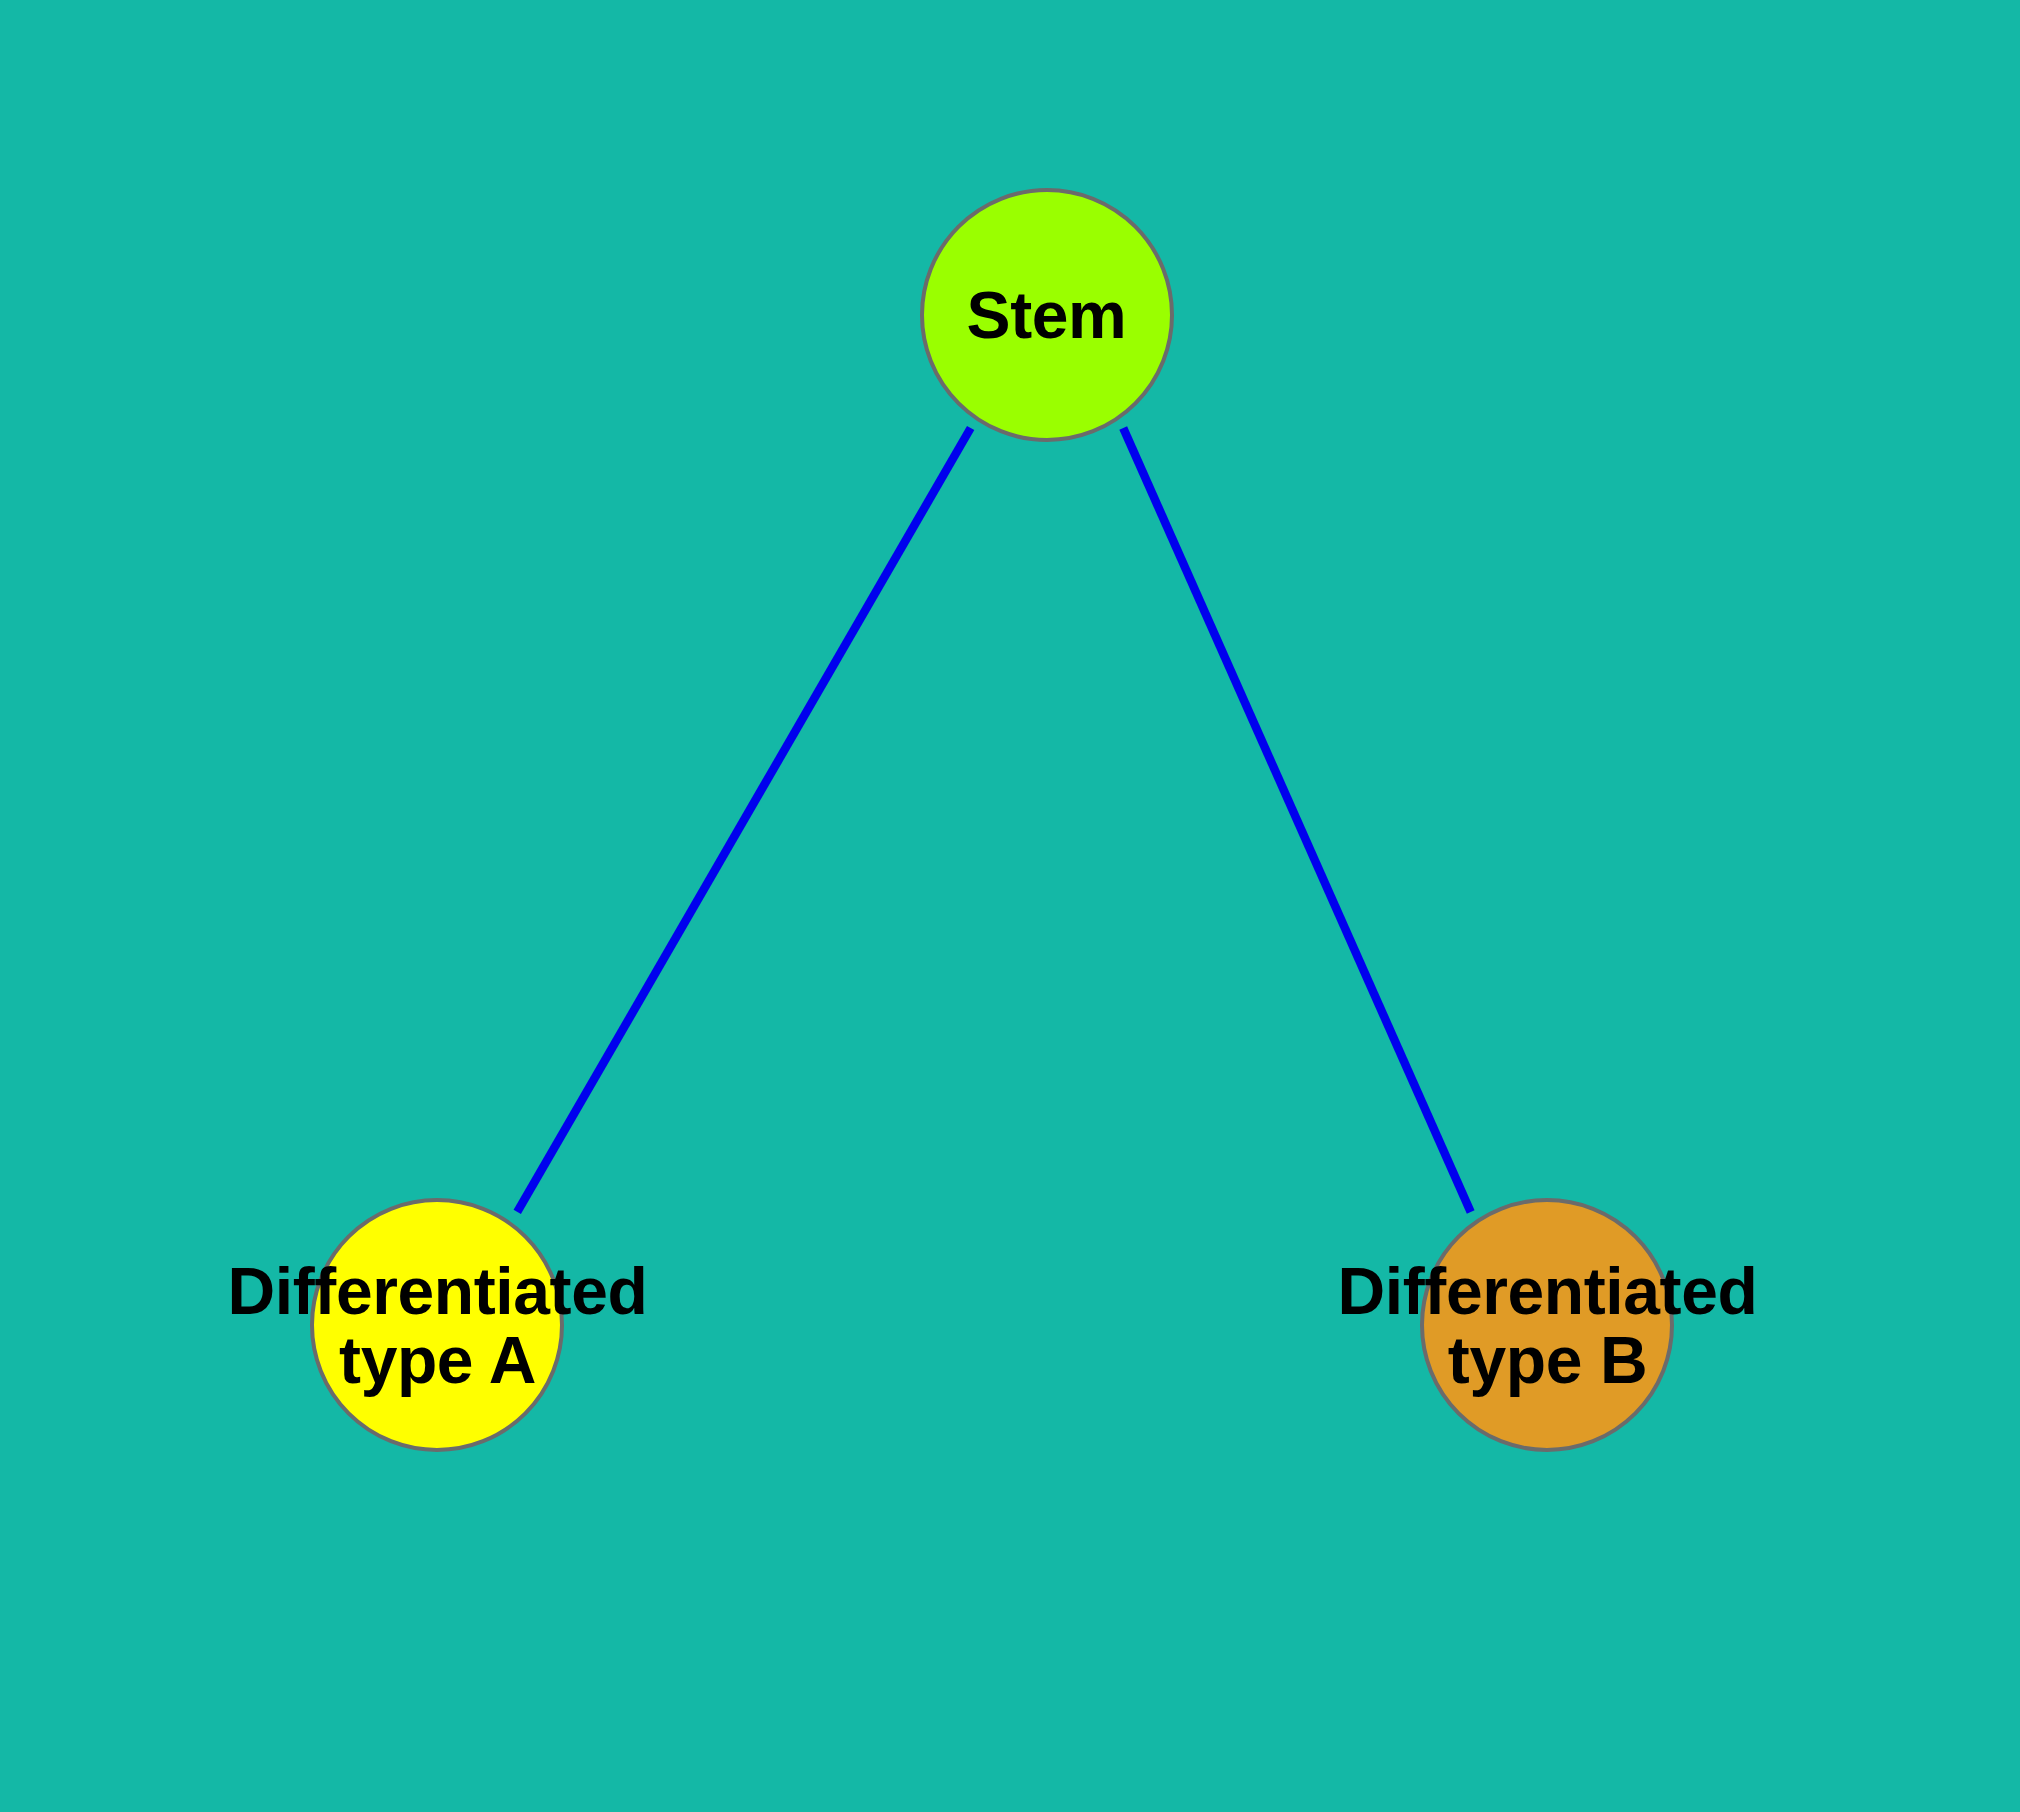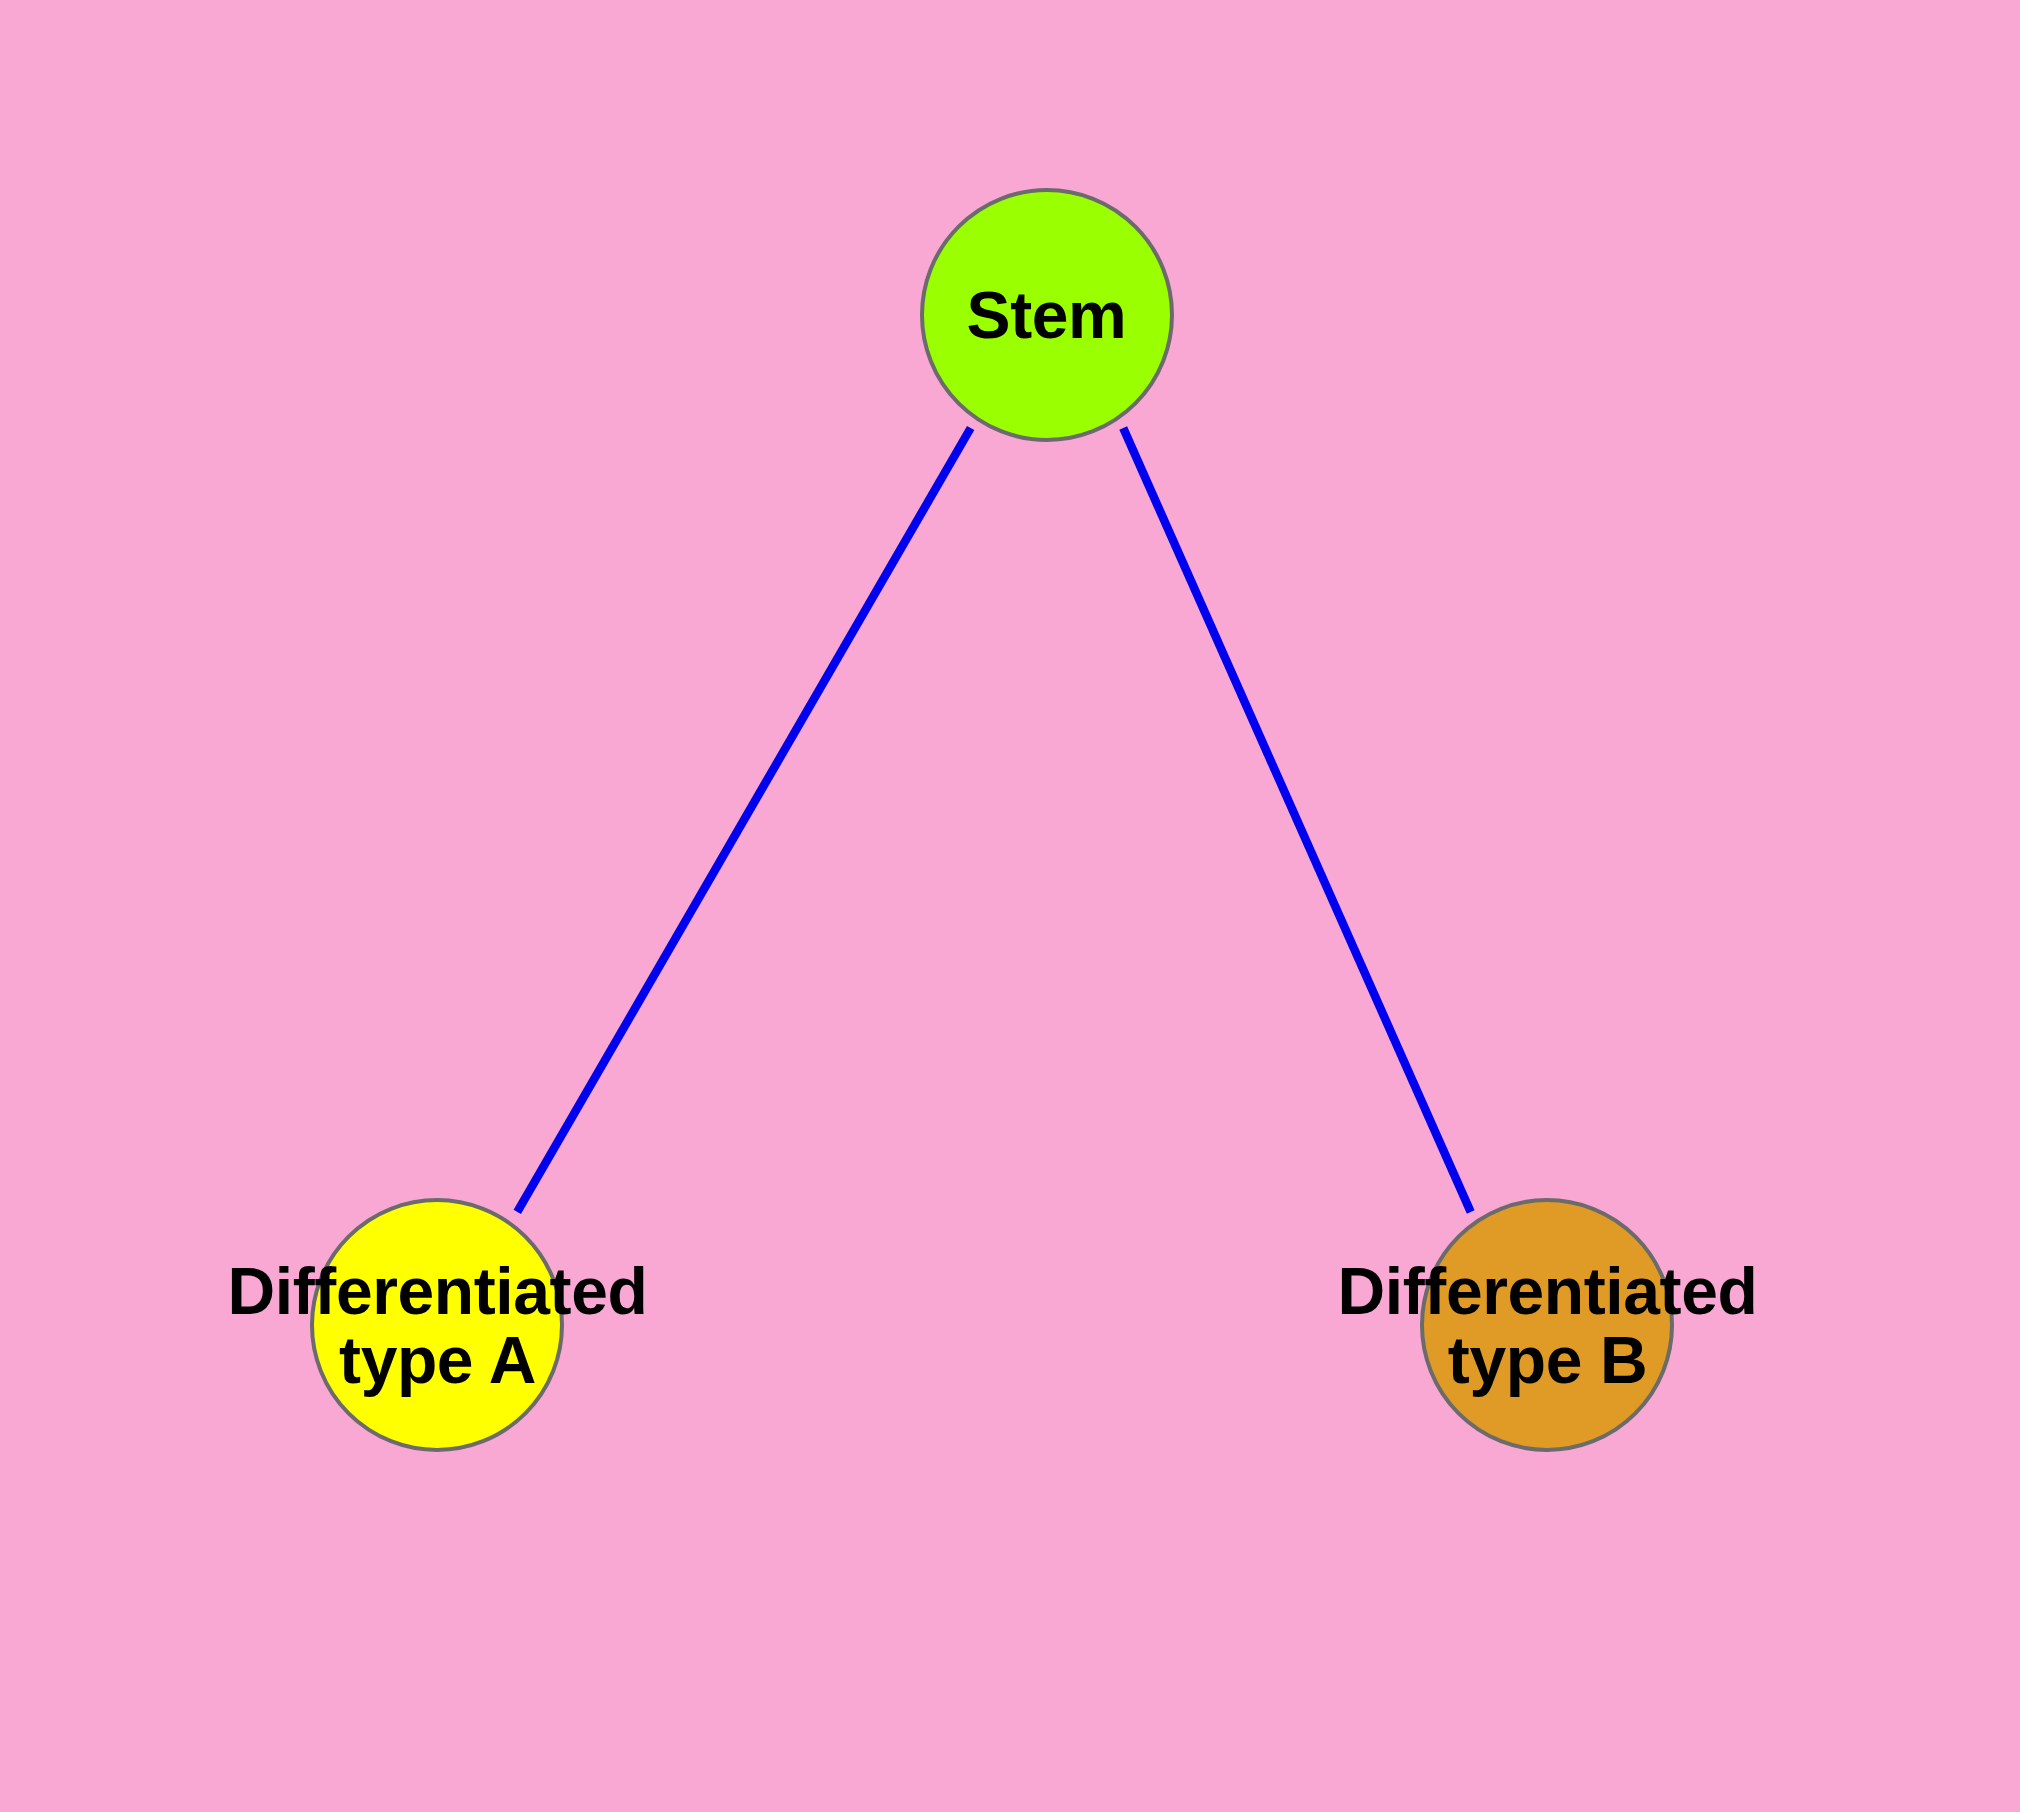--- a/index.html
+++ b/index.html
@@ -36,21 +36,21 @@
     font-weight: bold;
     line-height: 1.04;
     white-space: pre-line;
     pointer-events: none;
     letter-spacing: -0.4px;
   }
 </style>
 </head>
 <body>
 
-<div id="graph-canvas" style="background: #f9a8d4; width: 2021px; height: 1812px;">
+<div id="graph-canvas" style="background: #14b8a6; width: 2021px; height: 1812px;">
 
   <svg id="edge-layer" viewBox="0 0 2384 2138" xmlns="http://www.w3.org/2000/svg">
     <line class="graph-edge" id="edge-0" x1="1145" y1="505" x2="610" y2="1430" stroke="#0000ee" stroke-width="10" stroke-linecap="butt"></line>
     <line class="graph-edge" id="edge-1" x1="1325" y1="505" x2="1735" y2="1430" stroke="#0000ee" stroke-width="10" stroke-linecap="butt"></line>
   </svg>
 
   <div class="node" id="node-0" style="left: 920px; top: 188px; width: 254px; height: 254px; background: rgb(154, 255, 0); border-color: rgb(107, 107, 107);"></div>
   <div class="node-label" id="label-0" style="width: 1017px; left: 538px; font-size: 66px; top: 281px;">Stem</div>
 
   <div class="node" id="node-1" style="left: 310px; top: 1198px; width: 254px; height: 254px; background: rgb(255, 255, 0); border-color: rgb(107, 107, 107);"></div>

